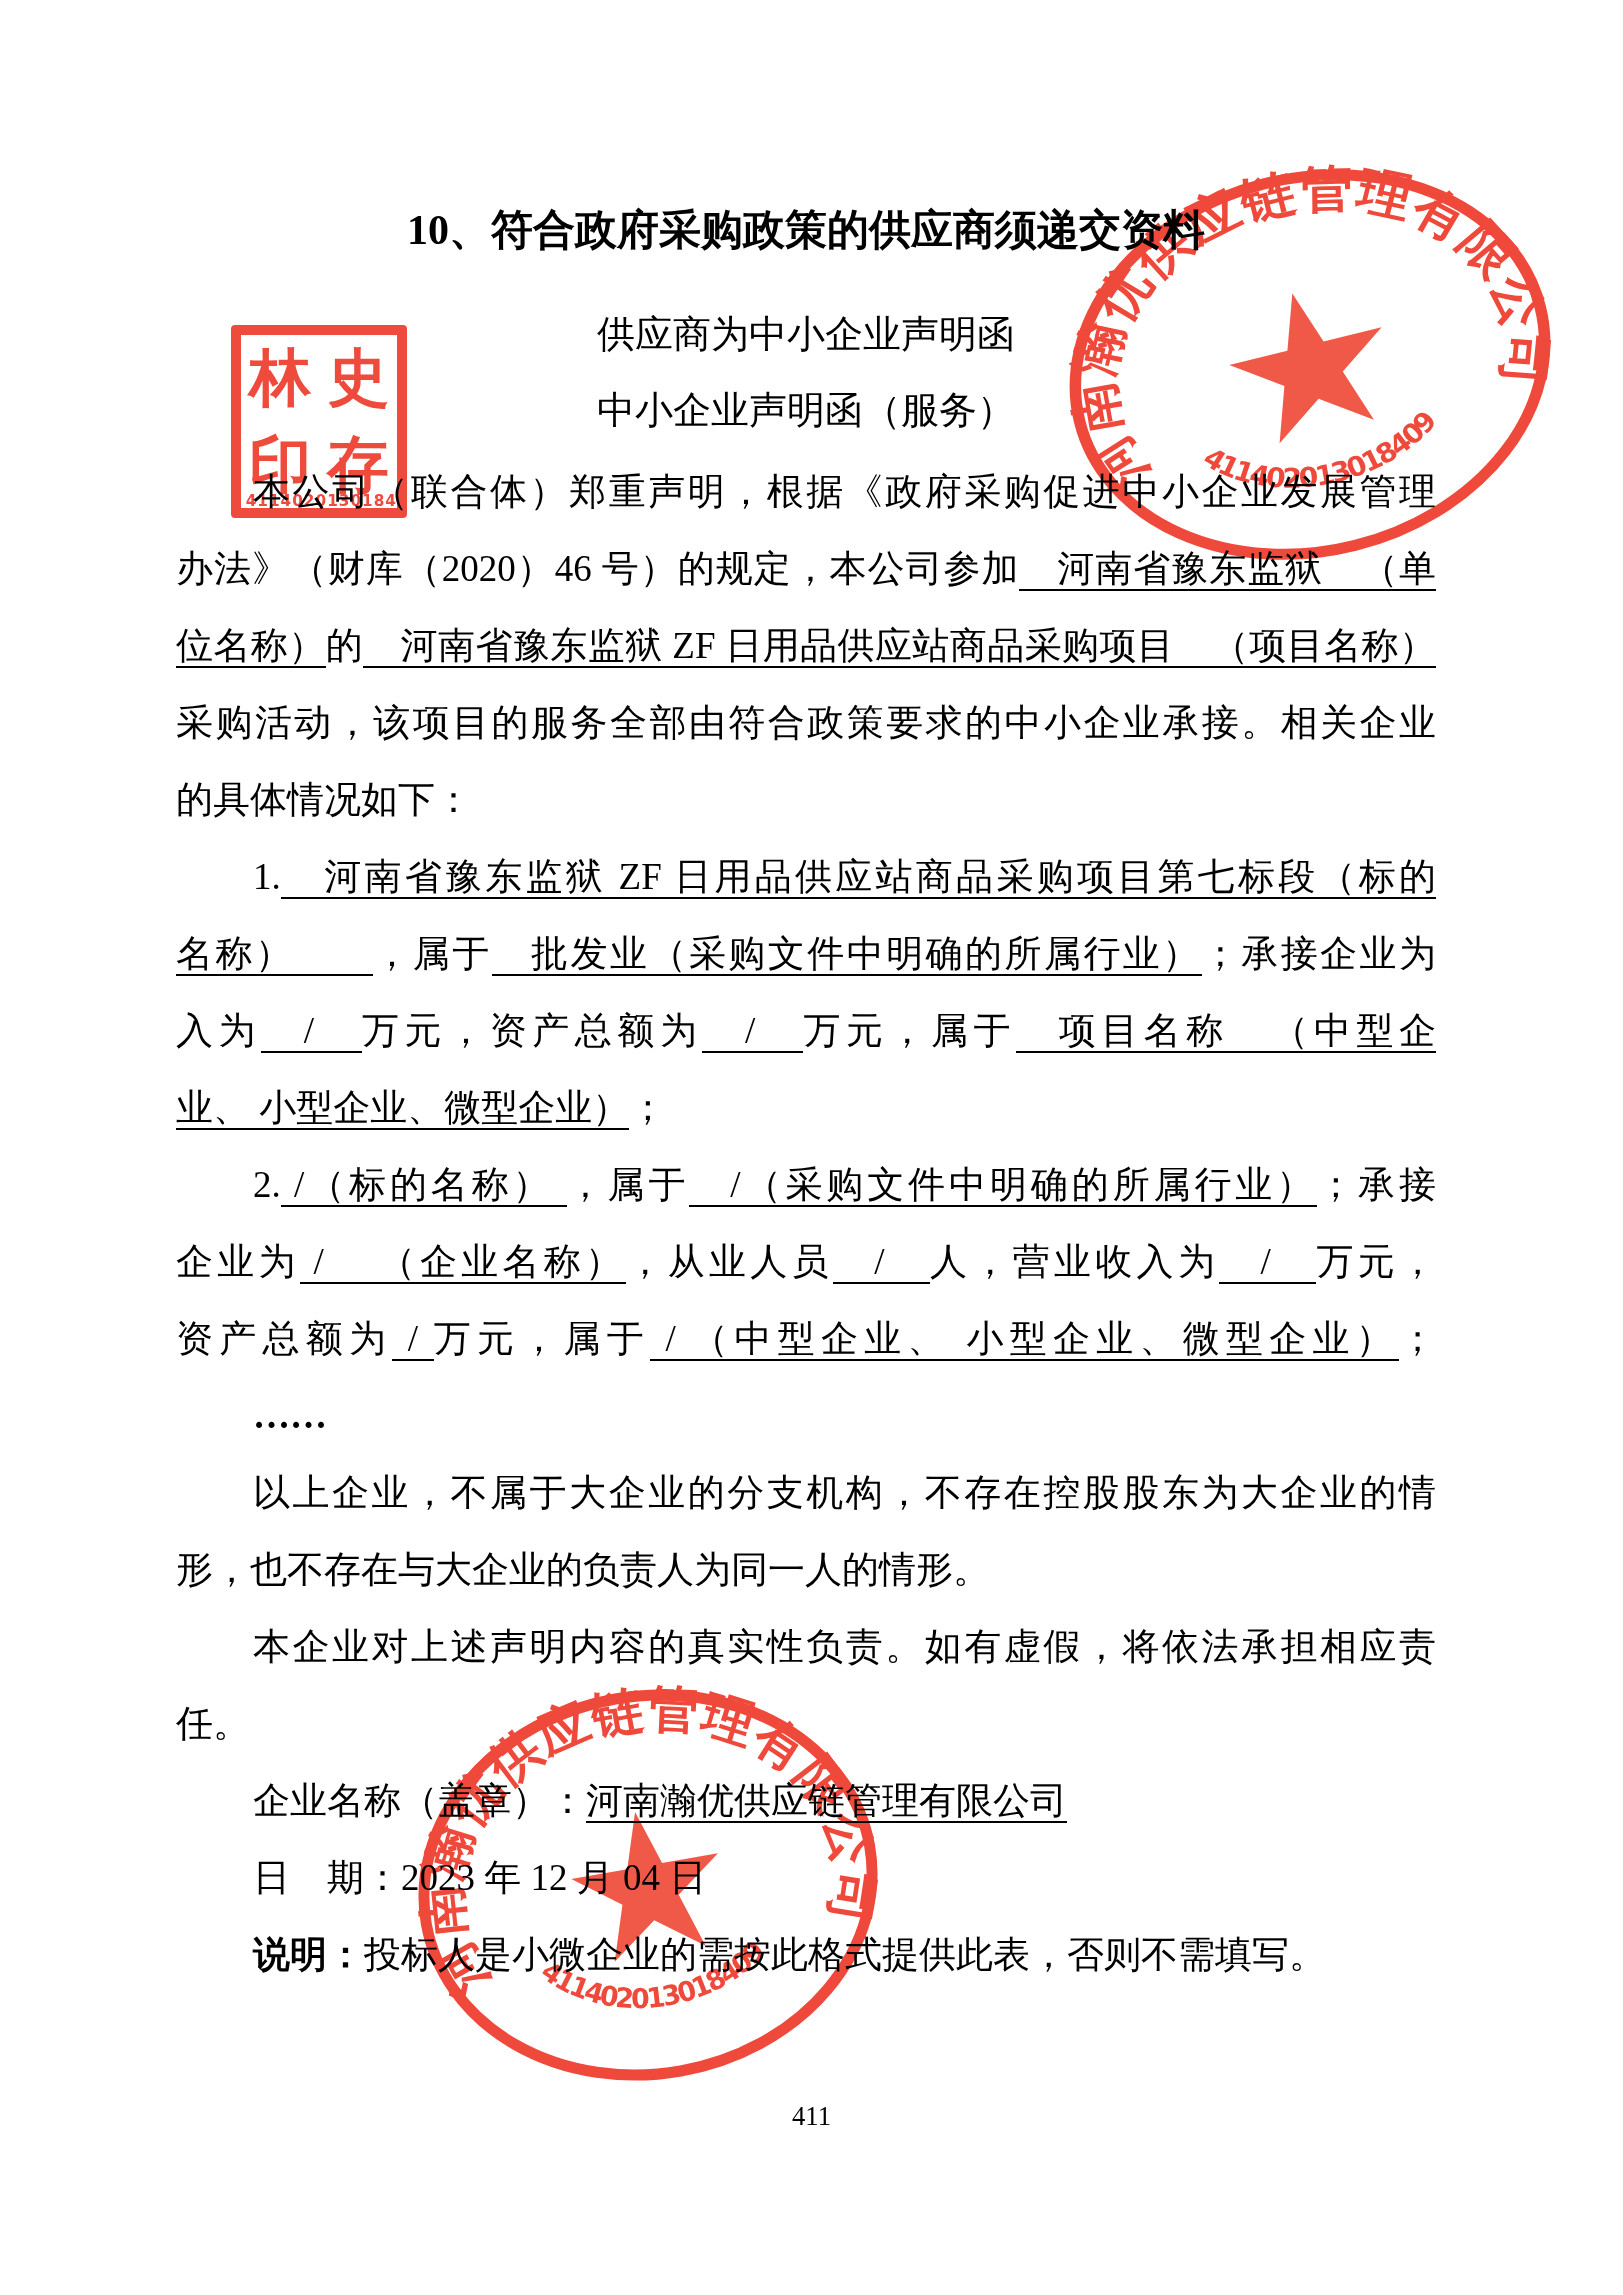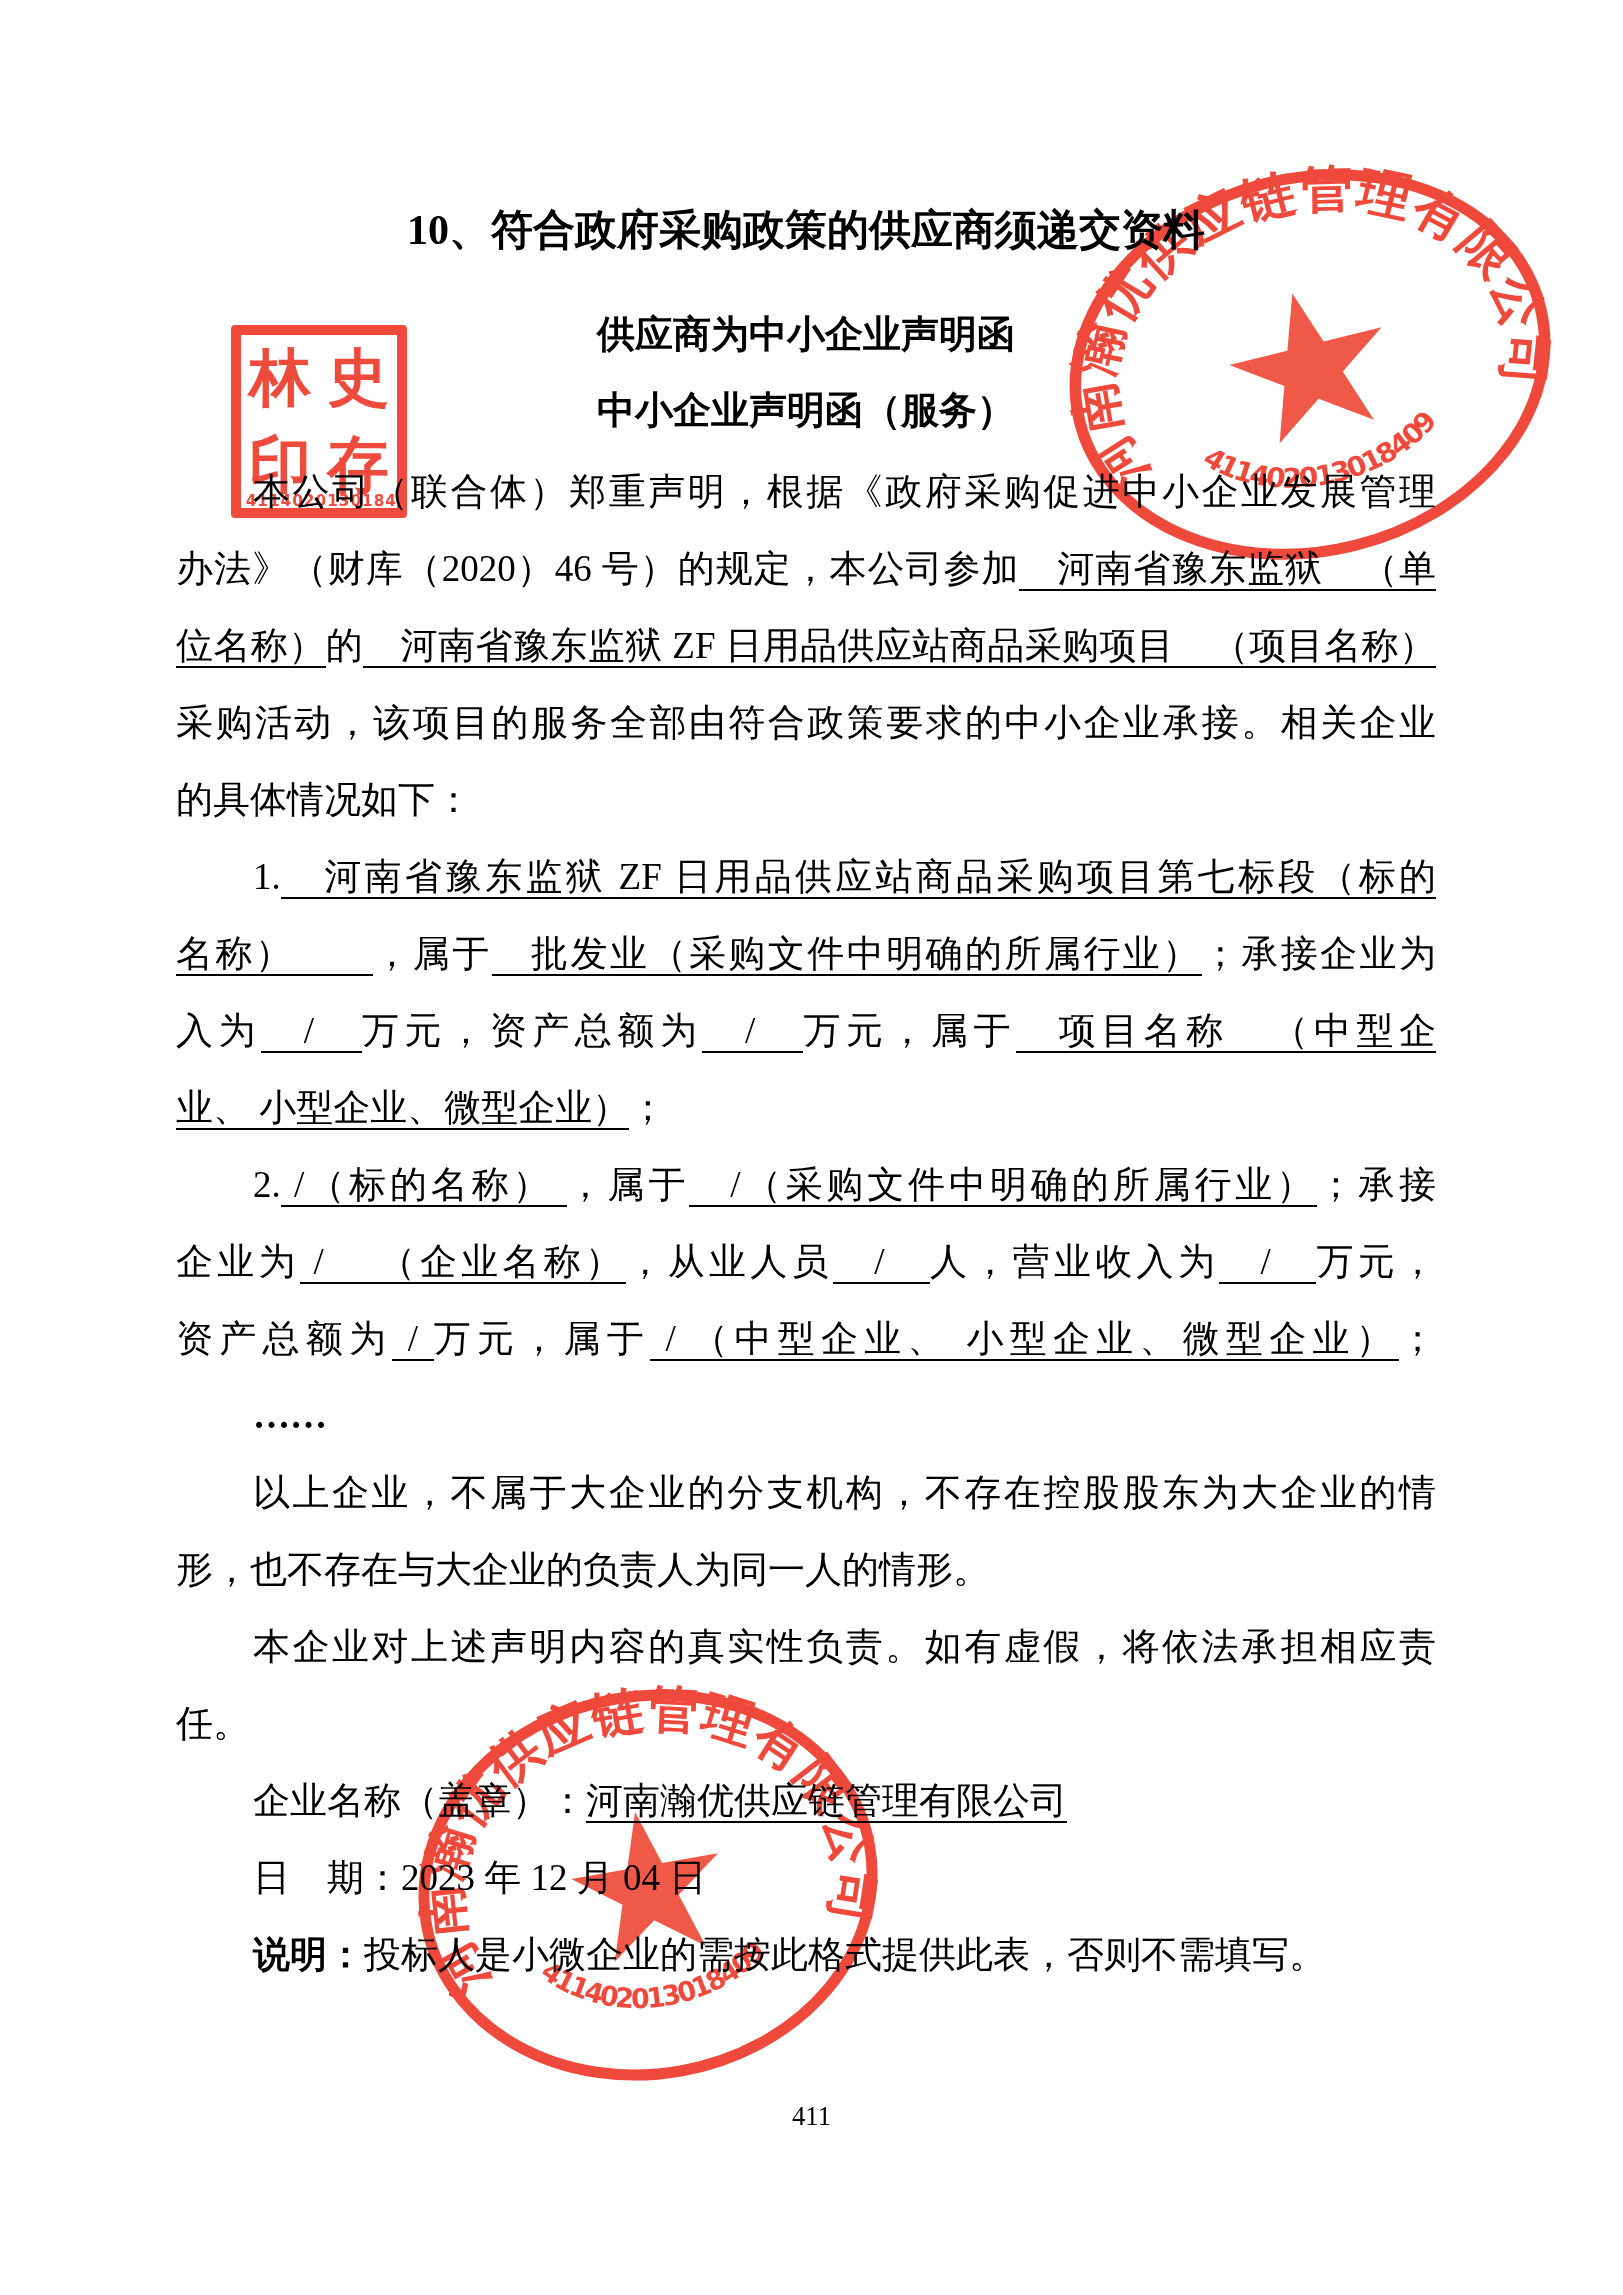--- a/index.html
+++ b/index.html
@@ -14,21 +14,21 @@
   .content{
     position:absolute;
     left:176px;top:202px;
     width:1260px;
   }
   .title{
     font-size:42px;font-weight:bold;text-align:center;
     margin:0 0 51px 0;line-height:56px;
   }
   .sub{
-    font-size:38px;font-weight:bold;text-align:center;
+    font-size:38px;font-weight:normal;text-align:center;
     margin:0 0 24.5px 0;line-height:51px;
   }
   .sub2{margin-bottom:17px;}
   .line{
     font-size:37px;line-height:77px;height:77px;
     white-space:pre-wrap;overflow:hidden;
   }
   .fill{text-align:justify;text-align-last:justify;}
   .indent{padding-left:77px;}
   .u{border-bottom:2.6px solid #000;}

